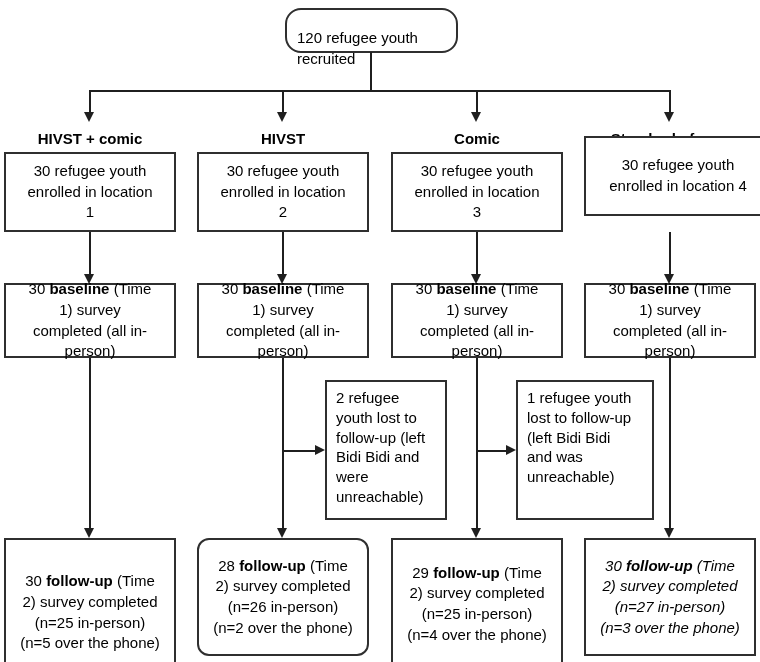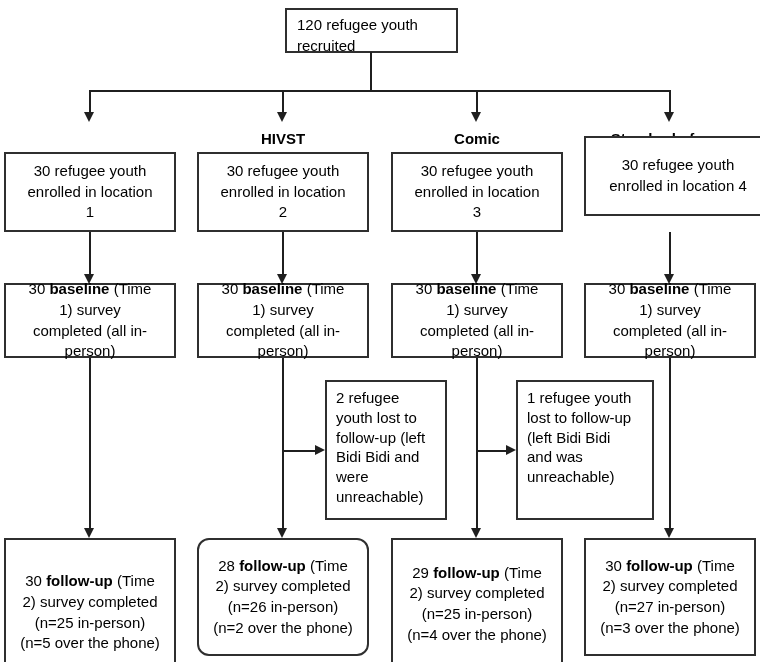--- a/index.html
+++ b/index.html
@@ -28,21 +28,21 @@
   }
   .box-center {
     display: flex;
     align-items: center;
     justify-content: center;
     text-align: center;
   }
   .box-center .txt { width: 100%; padding: 0 17px; }
   .box-followup .txt { padding: 0 14px; }
   .box-left { text-align: left; }
-  .box-recruited { padding: 5px 10px; }
+  .box-recruited { padding: 18px 10px; border-radius: 16px; }
   .box-loss { padding: 6px 16px 8px 9px; line-height: 1.32; }
   .col-header {
     position: absolute;
     font-weight: bold;
     text-align: center;
     white-space: nowrap;
   }
   .bw { font-weight: bold; }
   .vline { position: absolute; width: 1.6px; background: var(--line); }
   .hline { position: absolute; height: 1.6px; background: var(--line); }
@@ -71,20 +71,21 @@
 
   <div class="vline" style="left:89px; top:90px; height:23px;"></div>
   <div class="ah-down" style="left:84px; top:112px;"></div>
   <div class="vline" style="left:282px; top:90px; height:23px;"></div>
   <div class="ah-down" style="left:277px; top:112px;"></div>
   <div class="vline" style="left:476px; top:90px; height:23px;"></div>
   <div class="ah-down" style="left:471px; top:112px;"></div>
   <div class="vline" style="left:669px; top:90px; height:23px;"></div>
   <div class="ah-down" style="left:664px; top:112px;"></div>
 
+  <div class="col-header" style="left:4px;   top:129px; width:172px;">HIVST + comic</div>
   <div class="col-header" style="left:197px; top:129px; width:172px;">HIVST</div>
   <div class="col-header" style="left:391px; top:129px; width:172px;">Comic</div>
   <div class="col-header" style="left:584px; top:129px; width:172px;">Standard of care</div>
 
   <div class="box box-center" style="left:4px;   top:152px; width:172px; height:80px;">
       <div class="txt">30 refugee youth enrolled in location 1</div>
     </div>
   <div class="box box-center" style="left:197px; top:152px; width:172px; height:80px;">
       <div class="txt">30 refugee youth enrolled in location 2</div>
     </div>
@@ -136,17 +137,17 @@
 
   <div class="box box-center box-followup" style="left:4px;   top:538px; width:172px; height:149px;">
       <div class="txt"><span>30 </span><b class="bw">follow-up</b><span> (Time 2) survey completed (n=25 in-person) (n=5 over the phone)</span></div>
     </div>
   <div class="box box-center box-followup" style="left:197px; top:538px; width:172px; height:118px;border-radius:12px;">
       <div class="txt"><span>28 </span><b class="bw">follow-up</b><span> (Time 2) survey completed (n=26 in-person) (n=2 over the phone)</span></div>
     </div>
   <div class="box box-center box-followup" style="left:391px; top:538px; width:172px; height:132px;">
       <div class="txt"><span>29 </span><b class="bw">follow-up</b><span> (Time 2) survey completed (n=25 in-person) (n=4 over the phone)</span></div>
     </div>
-  <div class="box box-center box-followup" style="left:584px; top:538px; width:172px; height:118px;">
+  <div class="box box-center box-followup" style="left:584px; top:538px; width:172px; height:118px;font-style:italic;">
       <div class="txt"><span>30 </span><b class="bw">follow-up</b><span> (Time 2) survey completed (n=27 in-person) (n=3 over the phone)</span></div>
     </div>
 
 </div>
 
 </body></html>

